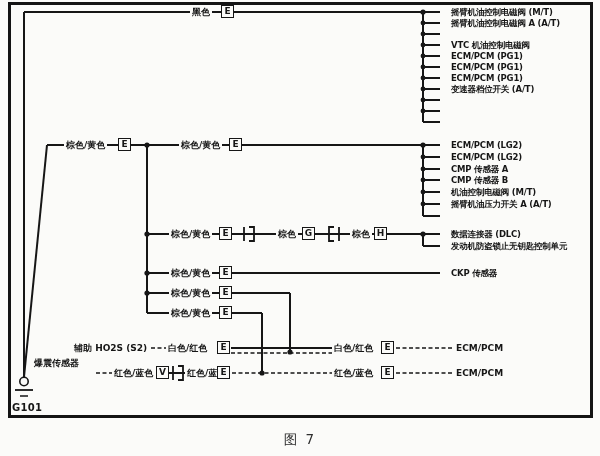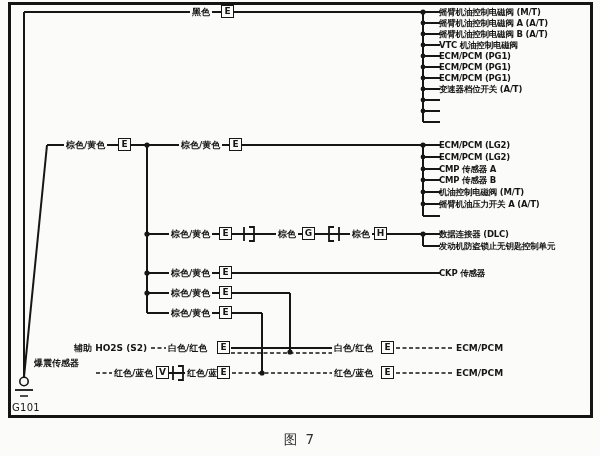--- a/index.html
+++ b/index.html
@@ -22,25 +22,25 @@
   .wl{
     position:absolute;height:12px;line-height:12px;font-size:9px;font-weight:bold;
     white-space:nowrap;background:#fbfbf9;padding:0 2px;letter-spacing:0px;
   }
   .cbox{
     position:absolute;width:13px;height:13px;box-sizing:border-box;
     border:1.5px solid #161616;background:#fbfbf9;
     font-size:9px;font-weight:bold;text-align:center;line-height:10px;
   }
   .comp{
-    position:absolute;left:439px;height:11px;line-height:11px;
+    position:absolute;left:451px;height:11px;line-height:11px;
     font-size:8.5px;font-weight:bold;white-space:nowrap;letter-spacing:-0.2px;
   }
   .gid{
-    position:absolute;left:12px;top:402px;font-size:10px;font-weight:normal;letter-spacing:0.3px;
+    position:absolute;left:12px;top:402px;font-size:10px;font-weight:bold;letter-spacing:0.3px;
   }
   .caption{
     position:absolute;left:0;top:431px;width:600px;text-align:center;
     font-size:13.5px;color:#2e2e2e;letter-spacing:2px;
   }
 </style>
 </head>
 <body>
 
 <div id="stage">
@@ -189,21 +189,20 @@
   <span class="wl" style="left:112px;top:367px">红色/蓝色</span>
   <div class="cbox" style="left:156px;top:366px">V</div>
   <span class="wl" style="left:185px;top:367px">红色/蓝色</span>
   <div class="cbox" style="left:217px;top:366px">E</div>
   <span class="wl" style="left:332px;top:367px">红色/蓝色</span>
   <div class="cbox" style="left:381px;top:366px">E</div>
   <span class="wl" style="left:454px;top:367px">ECM/PCM</span>
 
   <div class="comp" style="top:7px">摇臂机油控制电磁阀 (M/T)</div>
   <div class="comp" style="top:18px">摇臂机油控制电磁阀 A (A/T)</div>
-  <div class="comp" style="top:29px">摇臂机油控制电磁阀 B (A/T)</div>
   <div class="comp" style="top:40px">VTC 机油控制电磁阀</div>
   <div class="comp" style="top:51px">ECM/PCM (PG1)</div>
   <div class="comp" style="top:62px">ECM/PCM (PG1)</div>
   <div class="comp" style="top:73px">ECM/PCM (PG1)</div>
   <div class="comp" style="top:84px">变速器档位开关 (A/T)</div>
 
   <div class="comp" style="top:140px">ECM/PCM (LG2)</div>
   <div class="comp" style="top:152px">ECM/PCM (LG2)</div>
   <div class="comp" style="top:164px">CMP 传感器 A</div>
   <div class="comp" style="top:175px">CMP 传感器 B</div>

